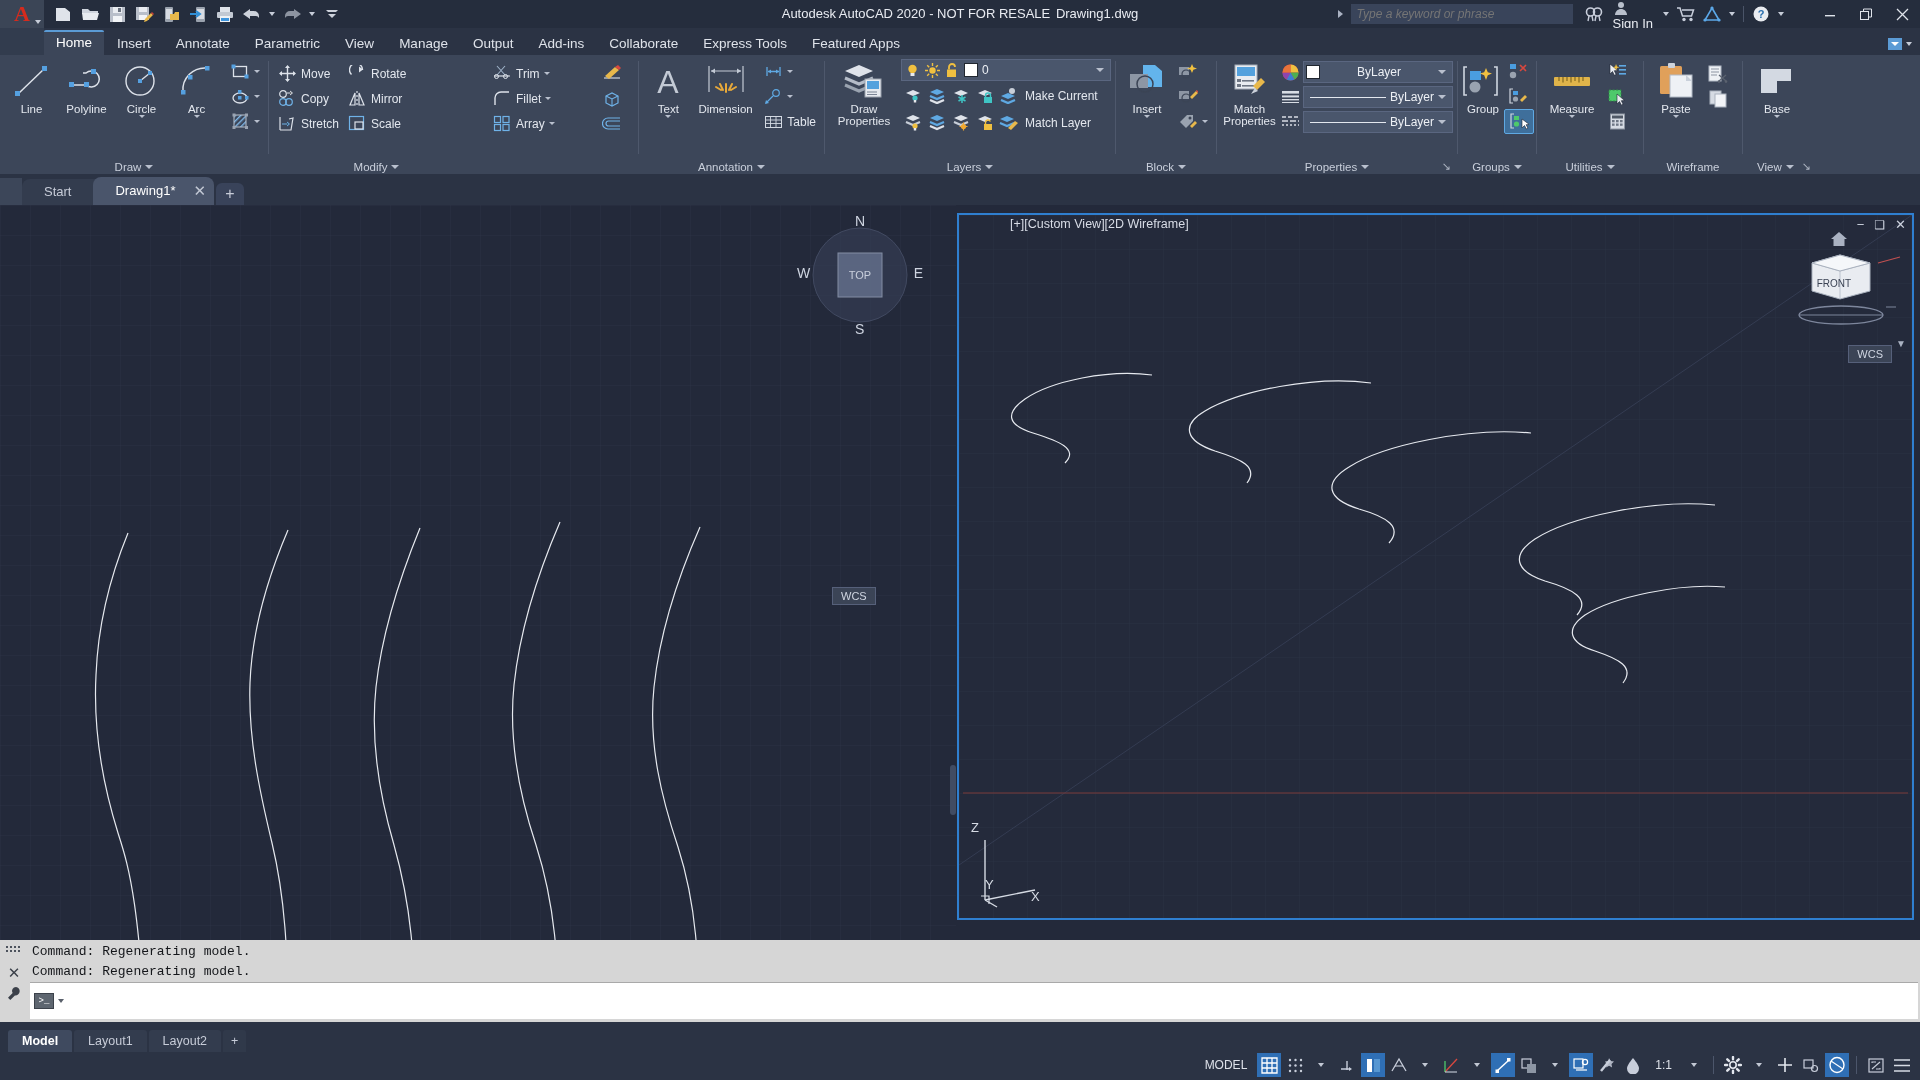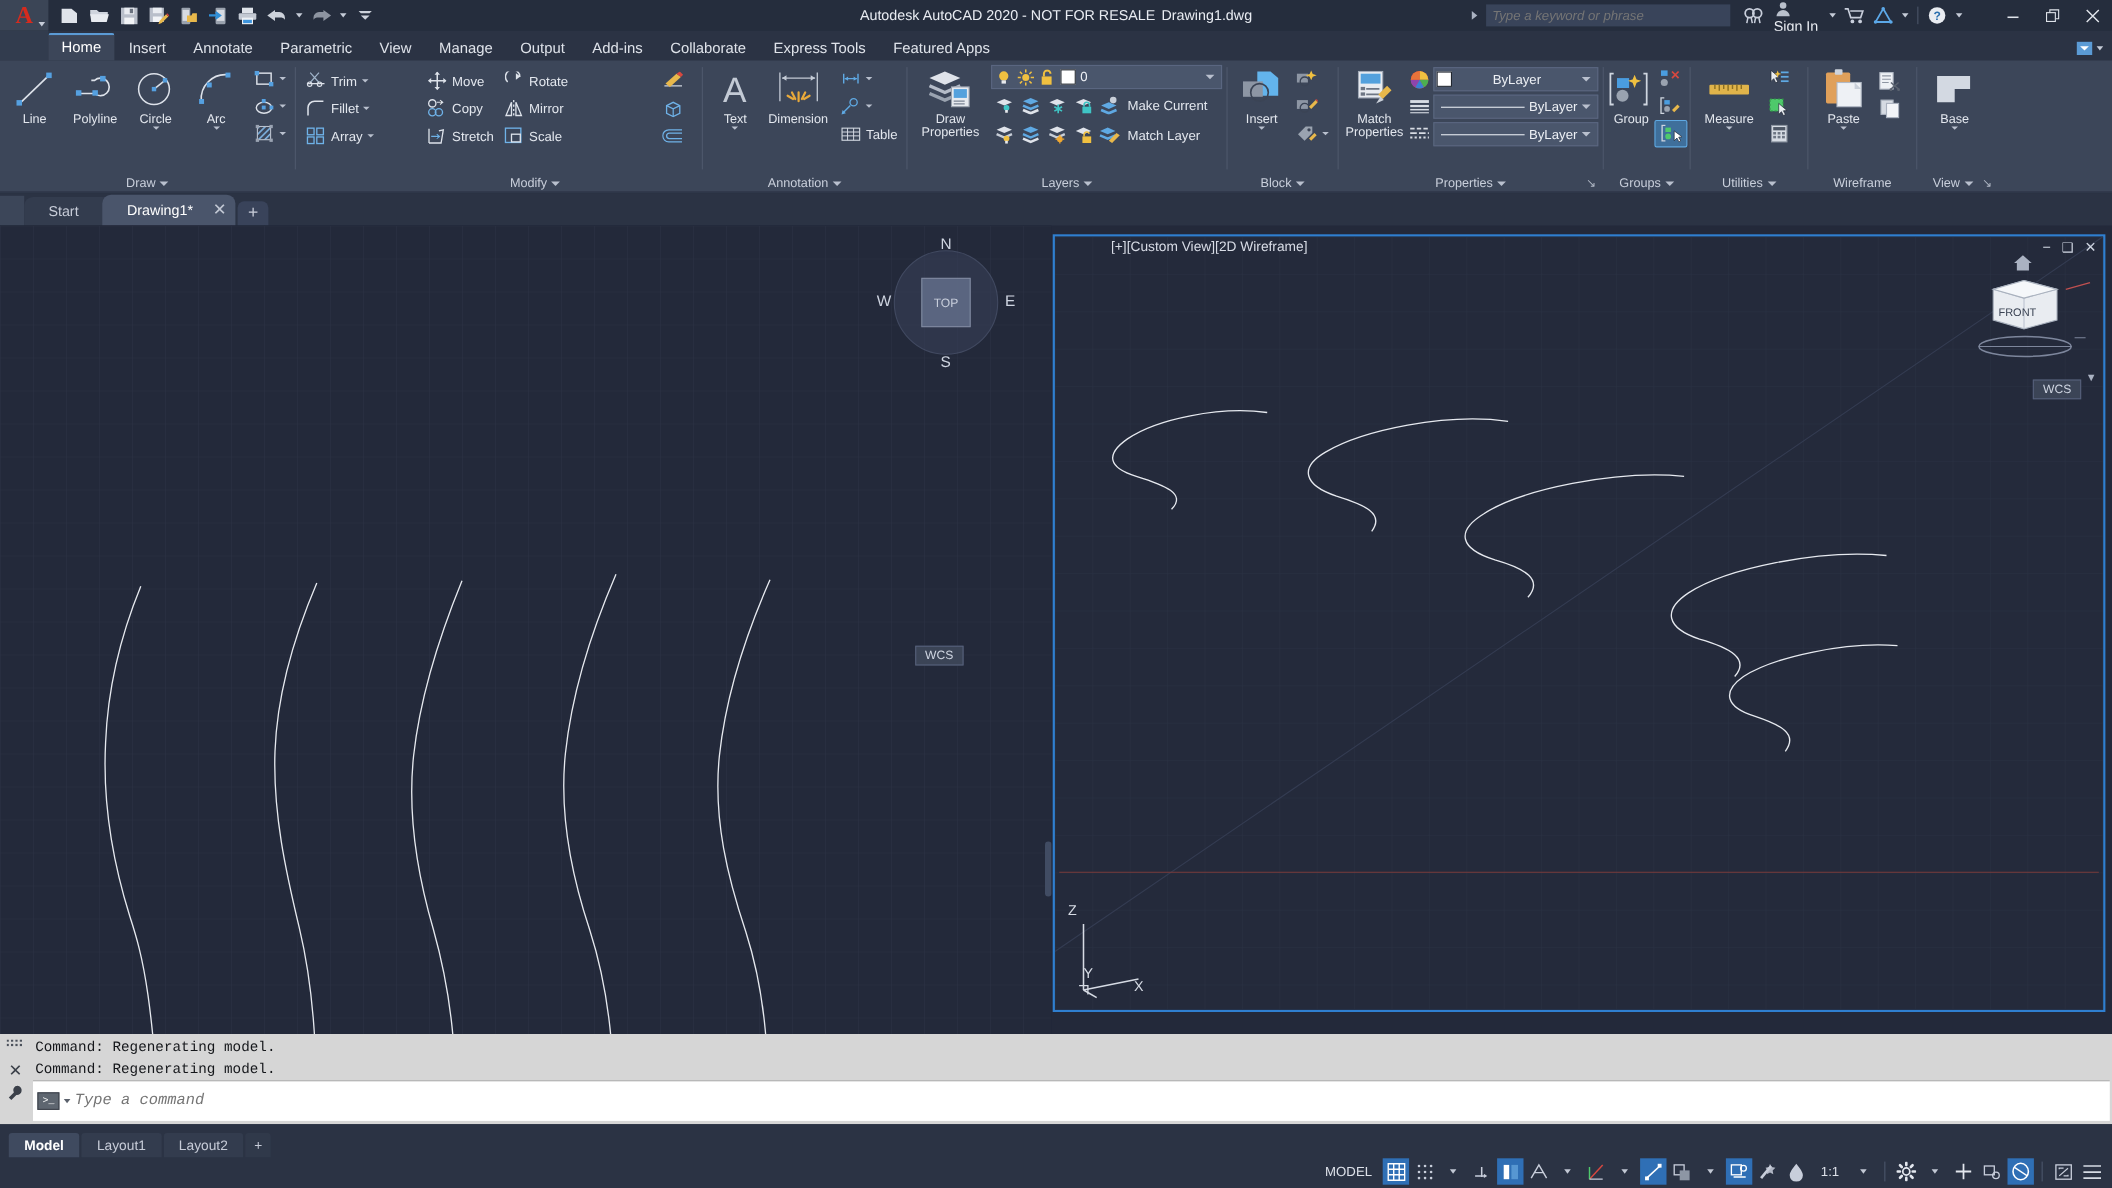--- a/index.html
+++ b/index.html
@@ -472,20 +472,90 @@
           </div>
         </div>
       </div>
       <div class="panel-title">
         <span>Draw</span>
         <span class="caret-dn"></span>
       </div>
     </div>
     <div class="panel-sep"></div>
 
+    <div class="panel" style="width:215px">
+      <div class="panel-body" style="padding-top:6px">
+        <div class="col3">
+          <div class="rowbtn">
+            <span class="icon20">
+              <svg width="17" height="17" viewBox="0 0 17 17">
+                  <path d="M8.5 1v15M1 8.5h15" stroke="#dde2ea" stroke-width="1.4"></path>
+                  <path d="M8.5 0l2.5 3h-5zM8.5 17l2.5-3h-5zM0 8.5l3-2.5v5zM17 8.5l-3-2.5v5z" fill="#dde2ea"></path>
+                </svg>
+            </span>
+            <span>Move</span>
+          </div>
+          <div class="rowbtn">
+            <span class="icon20">
+              <svg width="18" height="17" viewBox="0 0 18 17">
+                  <circle cx="5" cy="4" r="3.3" stroke="#dde2ea" stroke-width="1.2" fill="none"></circle>
+                  <circle cx="5" cy="12" r="3.3" stroke="#6fb2e8" stroke-width="1.2" fill="none"></circle>
+                  <circle cx="11" cy="12" r="3.3" stroke="#6fb2e8" stroke-width="1.2" fill="none"></circle>
+                  <path d="M9 3h5M12 1l2.5 2L12 5" stroke="#dde2ea" stroke-width="1"></path>
+                </svg>
+            </span>
+            <span>Copy</span>
+          </div>
+          <div class="rowbtn">
+            <span class="icon20">
+              <svg width="18" height="17" viewBox="0 0 18 17">
+                  <path d="M2 2v13M2 15h11l2-12-4 1" stroke="#dde2ea" stroke-width="1.2" fill="none"></path>
+                  <path d="M4 9h7M9 7l2.5 2L9 11" stroke="#6fb2e8" stroke-width="1"></path>
+                </svg>
+            </span>
+            <span>Stretch</span>
+          </div>
+        </div>
+        <div class="col3">
+          <div class="rowbtn">
+            <span class="icon20">
+              <svg width="17" height="17" viewBox="0 0 17 17">
+                  <path d="M13.5 5A6.5 6.5 0 102.5 9.5" stroke="#dde2ea" stroke-width="1.4" fill="none"></path>
+                  <path d="M10 1.5l4 3-4 3z" fill="#dde2ea"></path>
+                </svg>
+            </span>
+            <span>Rotate</span>
+          </div>
+          <div class="rowbtn">
+            <span class="icon20">
+              <svg width="18" height="17" viewBox="0 0 18 17">
+                  <path d="M9 1v15" stroke="#dde2ea" stroke-width="1.2" stroke-dasharray="2 2"></path>
+                  <path d="M7 15L2 15 7 3z" stroke="#dde2ea" stroke-width="1.2" fill="none"></path>
+                  <path d="M11 15l5 0L11 3z" stroke="#dde2ea" stroke-width="1.2" fill="none"></path>
+                </svg>
+            </span>
+            <span>Mirror</span>
+          </div>
+          <div class="rowbtn">
+            <span class="icon20">
+              <svg width="18" height="17" viewBox="0 0 18 17">
+                  <rect x="1.5" y="1.5" width="14" height="13" stroke="#6fb2e8" stroke-width="1.2" fill="none"></rect>
+                  <rect x="7" y="7" width="8" height="7" stroke="#dde2ea" stroke-width="1.2" fill="none"></rect>
+                </svg>
+            </span>
+            <span>Scale</span>
+          </div>
+        </div>
+      </div>
+      <div class="panel-title">
+        <span>Modify</span>
+        <span class="caret-dn"></span>
+      </div>
+    </div>
+
     <div class="panel" style="width:110px">
       <div class="panel-body" style="padding-top:6px">
         <div class="col3">
           <div class="rowbtn">
             <span class="icon20">
               <svg width="18" height="17" viewBox="0 0 18 17">
                   <path d="M1 11h16" stroke="#dde2ea" stroke-width="1.2"></path>
                   <path d="M4 1l8 9M12 1L4 10" stroke="#9fb3c9" stroke-width="1.1"></path>
                   <circle cx="3.5" cy="11.5" r="2" stroke="#dde2ea" stroke-width="1" fill="none"></circle>
                   <circle cx="12.5" cy="11.5" r="2" stroke="#dde2ea" stroke-width="1" fill="none"></circle>
@@ -511,90 +581,20 @@
                   <rect x="1.5" y="9.5" width="6" height="6" stroke="#6fb2e8" stroke-width="1.2" fill="none"></rect>
                   <rect x="10" y="9.5" width="6" height="6" stroke="#6fb2e8" stroke-width="1.2" fill="none"></rect>
                 </svg>
             </span>
             <span>Array</span>
             <span class="caret-dn sm"></span>
           </div>
         </div>
       </div>
       <div class="panel-title"></div>
-    </div>
-
-    <div class="panel" style="width:215px">
-      <div class="panel-body" style="padding-top:6px">
-        <div class="col3">
-          <div class="rowbtn">
-            <span class="icon20">
-              <svg width="17" height="17" viewBox="0 0 17 17">
-                  <path d="M8.5 1v15M1 8.5h15" stroke="#dde2ea" stroke-width="1.4"></path>
-                  <path d="M8.5 0l2.5 3h-5zM8.5 17l2.5-3h-5zM0 8.5l3-2.5v5zM17 8.5l-3-2.5v5z" fill="#dde2ea"></path>
-                </svg>
-            </span>
-            <span>Move</span>
-          </div>
-          <div class="rowbtn">
-            <span class="icon20">
-              <svg width="18" height="17" viewBox="0 0 18 17">
-                  <circle cx="5" cy="4" r="3.3" stroke="#dde2ea" stroke-width="1.2" fill="none"></circle>
-                  <circle cx="5" cy="12" r="3.3" stroke="#6fb2e8" stroke-width="1.2" fill="none"></circle>
-                  <circle cx="11" cy="12" r="3.3" stroke="#6fb2e8" stroke-width="1.2" fill="none"></circle>
-                  <path d="M9 3h5M12 1l2.5 2L12 5" stroke="#dde2ea" stroke-width="1"></path>
-                </svg>
-            </span>
-            <span>Copy</span>
-          </div>
-          <div class="rowbtn">
-            <span class="icon20">
-              <svg width="18" height="17" viewBox="0 0 18 17">
-                  <path d="M2 2v13M2 15h11l2-12-4 1" stroke="#dde2ea" stroke-width="1.2" fill="none"></path>
-                  <path d="M4 9h7M9 7l2.5 2L9 11" stroke="#6fb2e8" stroke-width="1"></path>
-                </svg>
-            </span>
-            <span>Stretch</span>
-          </div>
-        </div>
-        <div class="col3">
-          <div class="rowbtn">
-            <span class="icon20">
-              <svg width="17" height="17" viewBox="0 0 17 17">
-                  <path d="M13.5 5A6.5 6.5 0 102.5 9.5" stroke="#dde2ea" stroke-width="1.4" fill="none"></path>
-                  <path d="M10 1.5l4 3-4 3z" fill="#dde2ea"></path>
-                </svg>
-            </span>
-            <span>Rotate</span>
-          </div>
-          <div class="rowbtn">
-            <span class="icon20">
-              <svg width="18" height="17" viewBox="0 0 18 17">
-                  <path d="M9 1v15" stroke="#dde2ea" stroke-width="1.2" stroke-dasharray="2 2"></path>
-                  <path d="M7 15L2 15 7 3z" stroke="#dde2ea" stroke-width="1.2" fill="none"></path>
-                  <path d="M11 15l5 0L11 3z" stroke="#dde2ea" stroke-width="1.2" fill="none"></path>
-                </svg>
-            </span>
-            <span>Mirror</span>
-          </div>
-          <div class="rowbtn">
-            <span class="icon20">
-              <svg width="18" height="17" viewBox="0 0 18 17">
-                  <rect x="1.5" y="1.5" width="14" height="13" stroke="#6fb2e8" stroke-width="1.2" fill="none"></rect>
-                  <rect x="7" y="7" width="8" height="7" stroke="#dde2ea" stroke-width="1.2" fill="none"></rect>
-                </svg>
-            </span>
-            <span>Scale</span>
-          </div>
-        </div>
-      </div>
-      <div class="panel-title">
-        <span>Modify</span>
-        <span class="caret-dn"></span>
-      </div>
     </div>
 
     <div class="panel" style="width:44px">
       <div class="panel-body" style="padding-top:6px">
         <div class="col3">
           <div class="rowbtn">
             <span class="icon20">
               <svg width="20" height="17" viewBox="0 0 20 17">
                   <path d="M2 13h16" stroke="#cfd6e0" stroke-width="1.2"></path>
                   <path d="M3 11L13 2l4 3-10 9z" fill="#e8b84b"></path>
@@ -1274,21 +1274,20 @@
       </span>
     </div>
     <div class="cmd-main">
       <div class="cmd-hist">
         <div>Command:  Regenerating model.</div>
         <div>Command:  Regenerating model.</div>
       </div>
       <div class="cmd-input-row">
         <span class="cmd-prompt-ic">&gt;_</span>
         <span class="caret-sm" style="border-top-color:#5a606b"></span>
-        <input class="cmd-input" readonly="" placeholder="Type a command" style="">
       </div>
     </div>
   </div>
 
   <div class="statusbar">
     <div class="layout-tabs">
       <div class="ltab active">
         <span>Model</span>
       </div>
       <div class="ltab">

